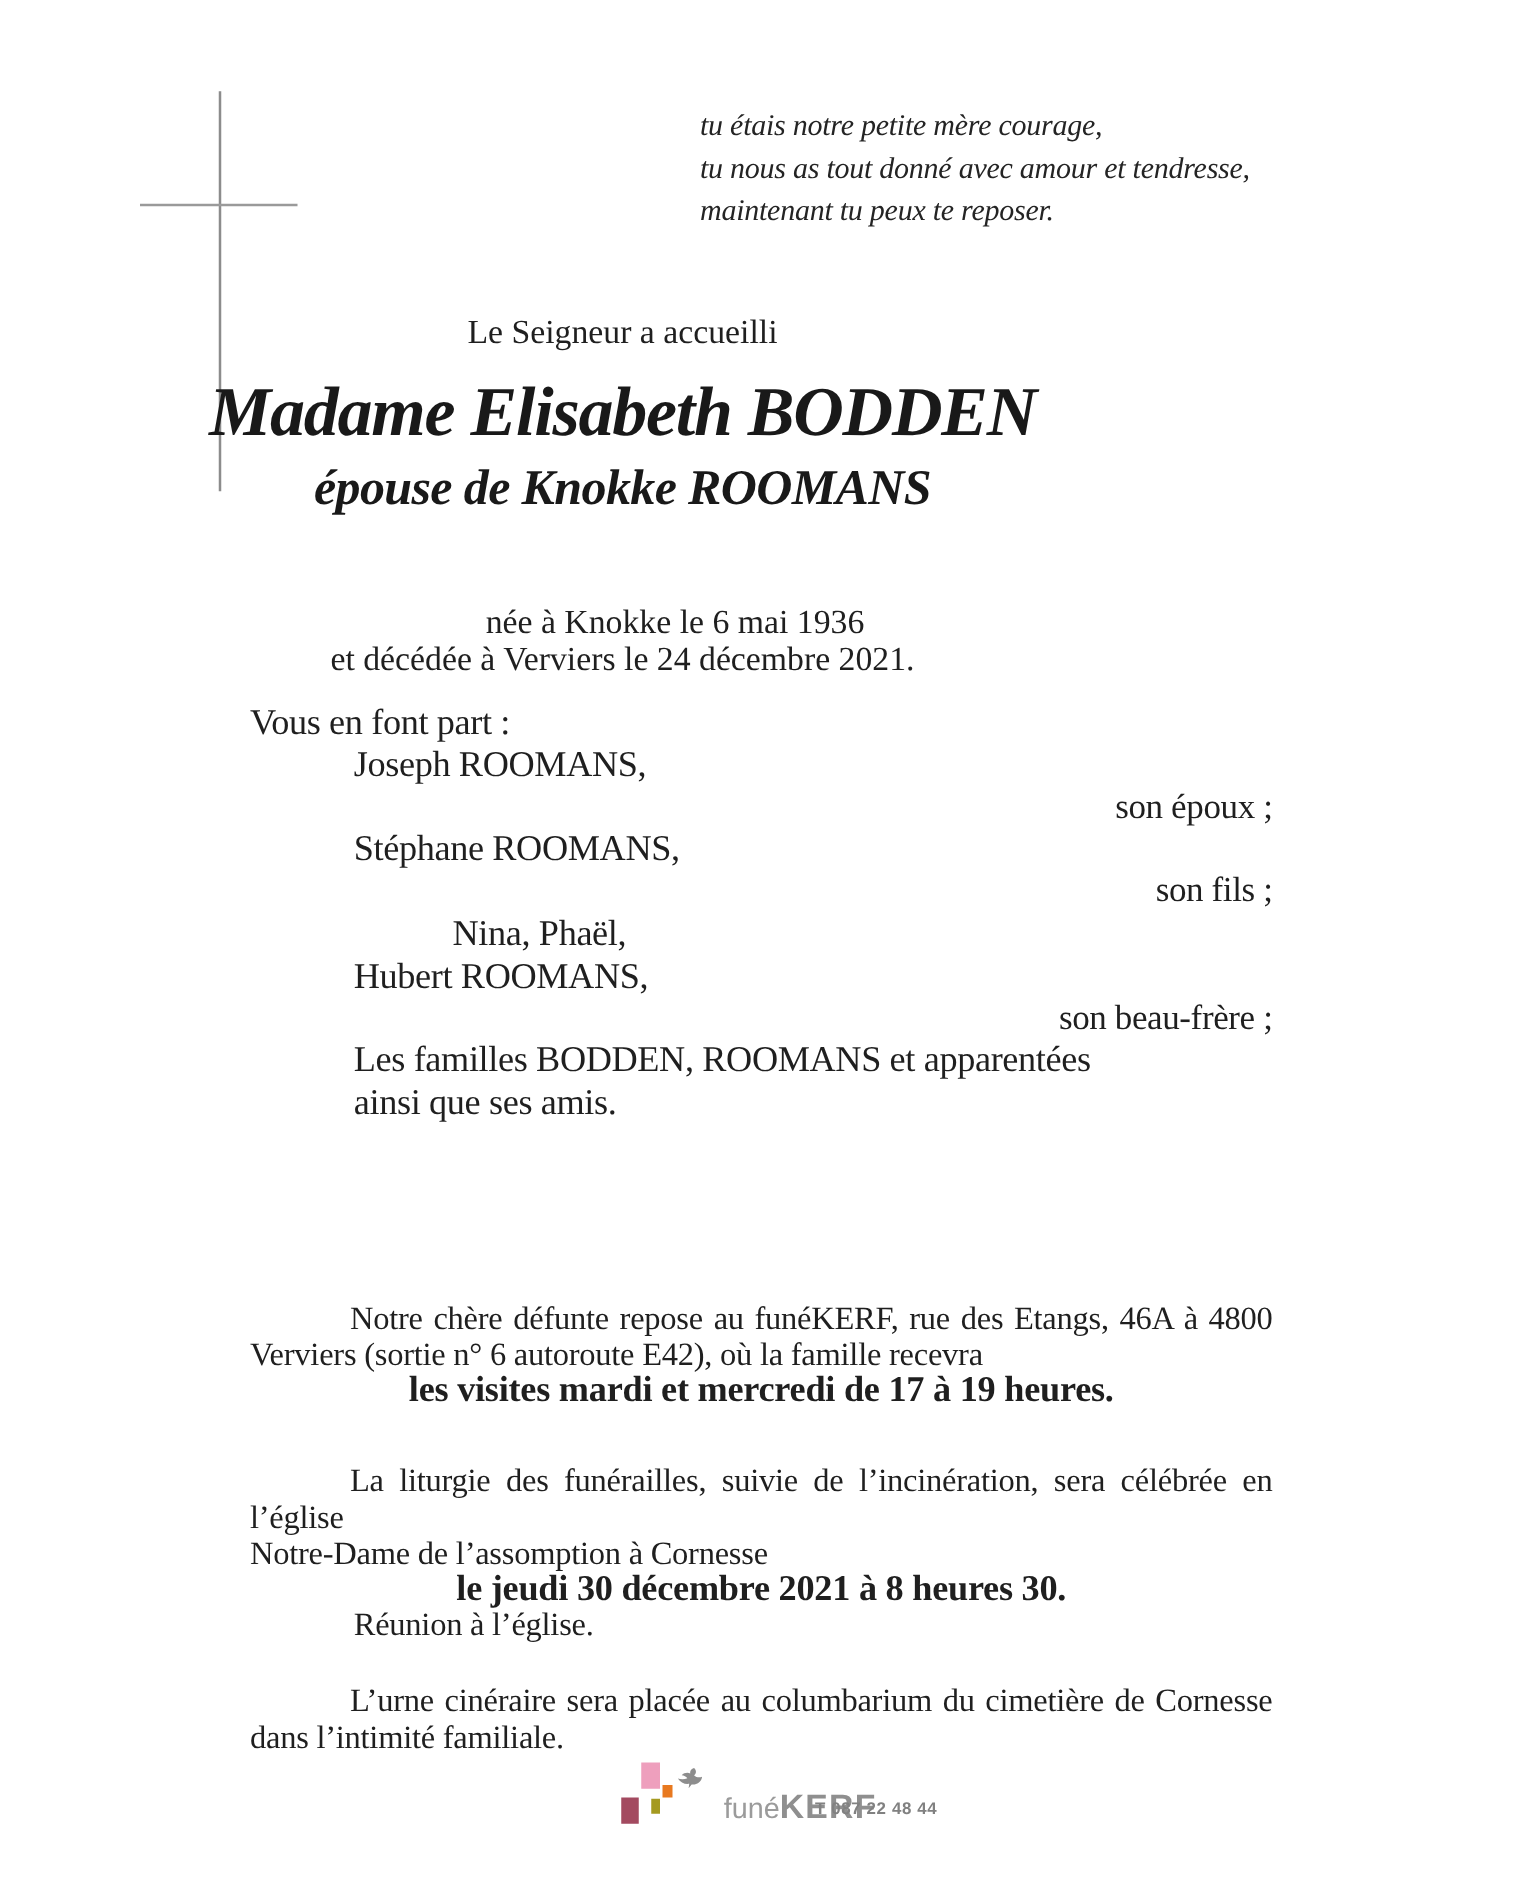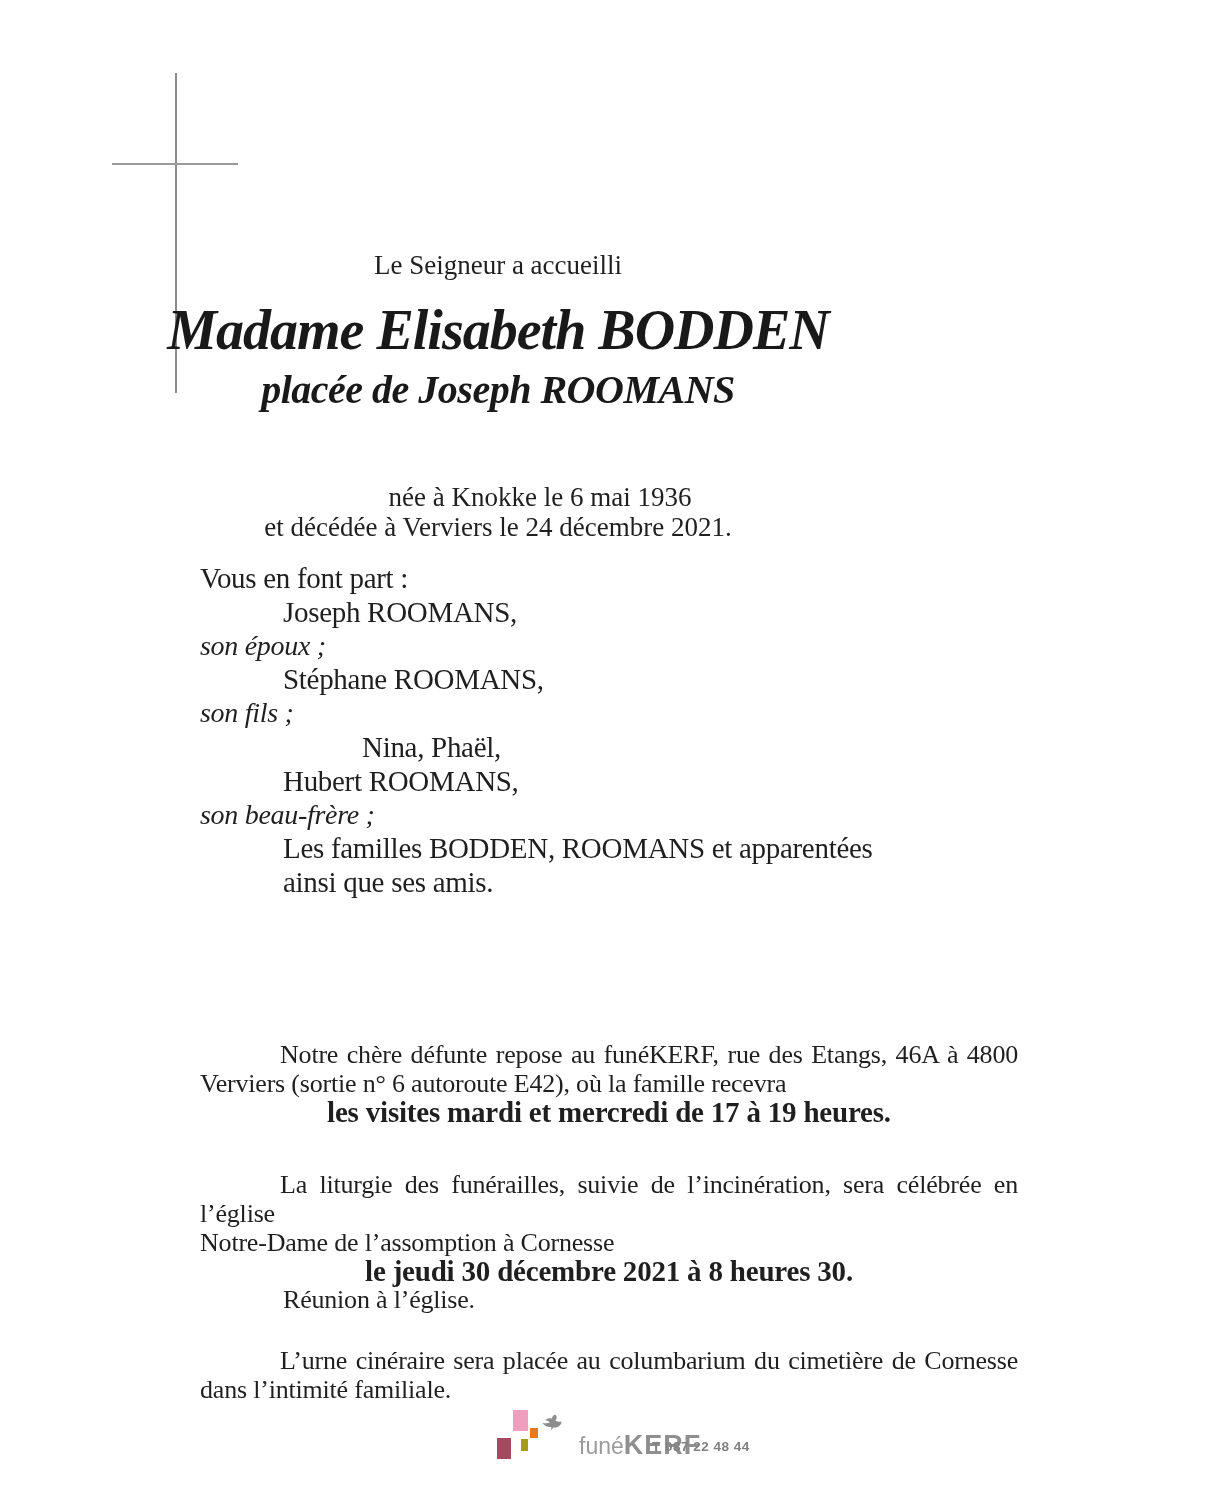--- a/index.html
+++ b/index.html
@@ -33,21 +33,21 @@
   .birth{top:482px;font-size:27px;padding-left:42px;}
   .death{top:512px;font-size:27px;}
   
   .announce{
     position:absolute;left:200px;top:562px;width:818px;
     font-size:29px;letter-spacing:-0.3px;
   }
   .announce > div{height:33.8px;}
   .a-n{padding-left:83px;}
   .a-c{padding-left:162px;}
-  .a-r{font-style:italic;font-size:28px;}
+  .a-r{text-align:right;font-size:28px;}
   
   .block{position:absolute;left:200px;width:818px;font-size:26px;line-height:29px;letter-spacing:-0.2px;}
   .visitation{top:1040px;}
   .funeral{top:1170px;}
   .urn{top:1346px;}
   .jline{text-align:justify;text-align-last:justify;text-indent:80px;}
   .schedule{
     text-align:center;font-weight:bold;
     font-size:29px;margin-top:0;padding-top:0;line-height:29px;
   }
@@ -72,25 +72,30 @@
 </head>
 <body>
 
 <div class="page">
 
   <div class="cross">
     <div class="cross-v"></div>
     <div class="cross-h"></div>
   </div>
 
+  <div class="epigraph">
+    <div>tu étais notre petite mère courage,</div>
+    <div>tu nous as tout donné avec amour et tendresse,</div>
+    <div>maintenant tu peux te reposer.</div>
+  </div>
 
   <div class="centered intro">Le Seigneur a accueilli</div>
 
   <h1 class="centered deceased-name">Madame Elisabeth BODDEN</h1>
-  <div class="centered spouse">placée de Joseph ROOMANS</div>
+  <div class="centered spouse">épouse de Knokke ROOMANS</div>
 
   <div class="centered birth">née à Knokke le 6 mai 1936</div>
   <div class="centered death">et décédée à Verviers le 24 décembre 2021.</div>
 
   <div class="announce">
     <div class="a-h">Vous en font part :</div>
     <div class="a-n">Joseph ROOMANS,</div>
     <div class="a-r">son époux ;</div>
     <div class="a-n">Stéphane ROOMANS,</div>
     <div class="a-r">son fils ;</div>

